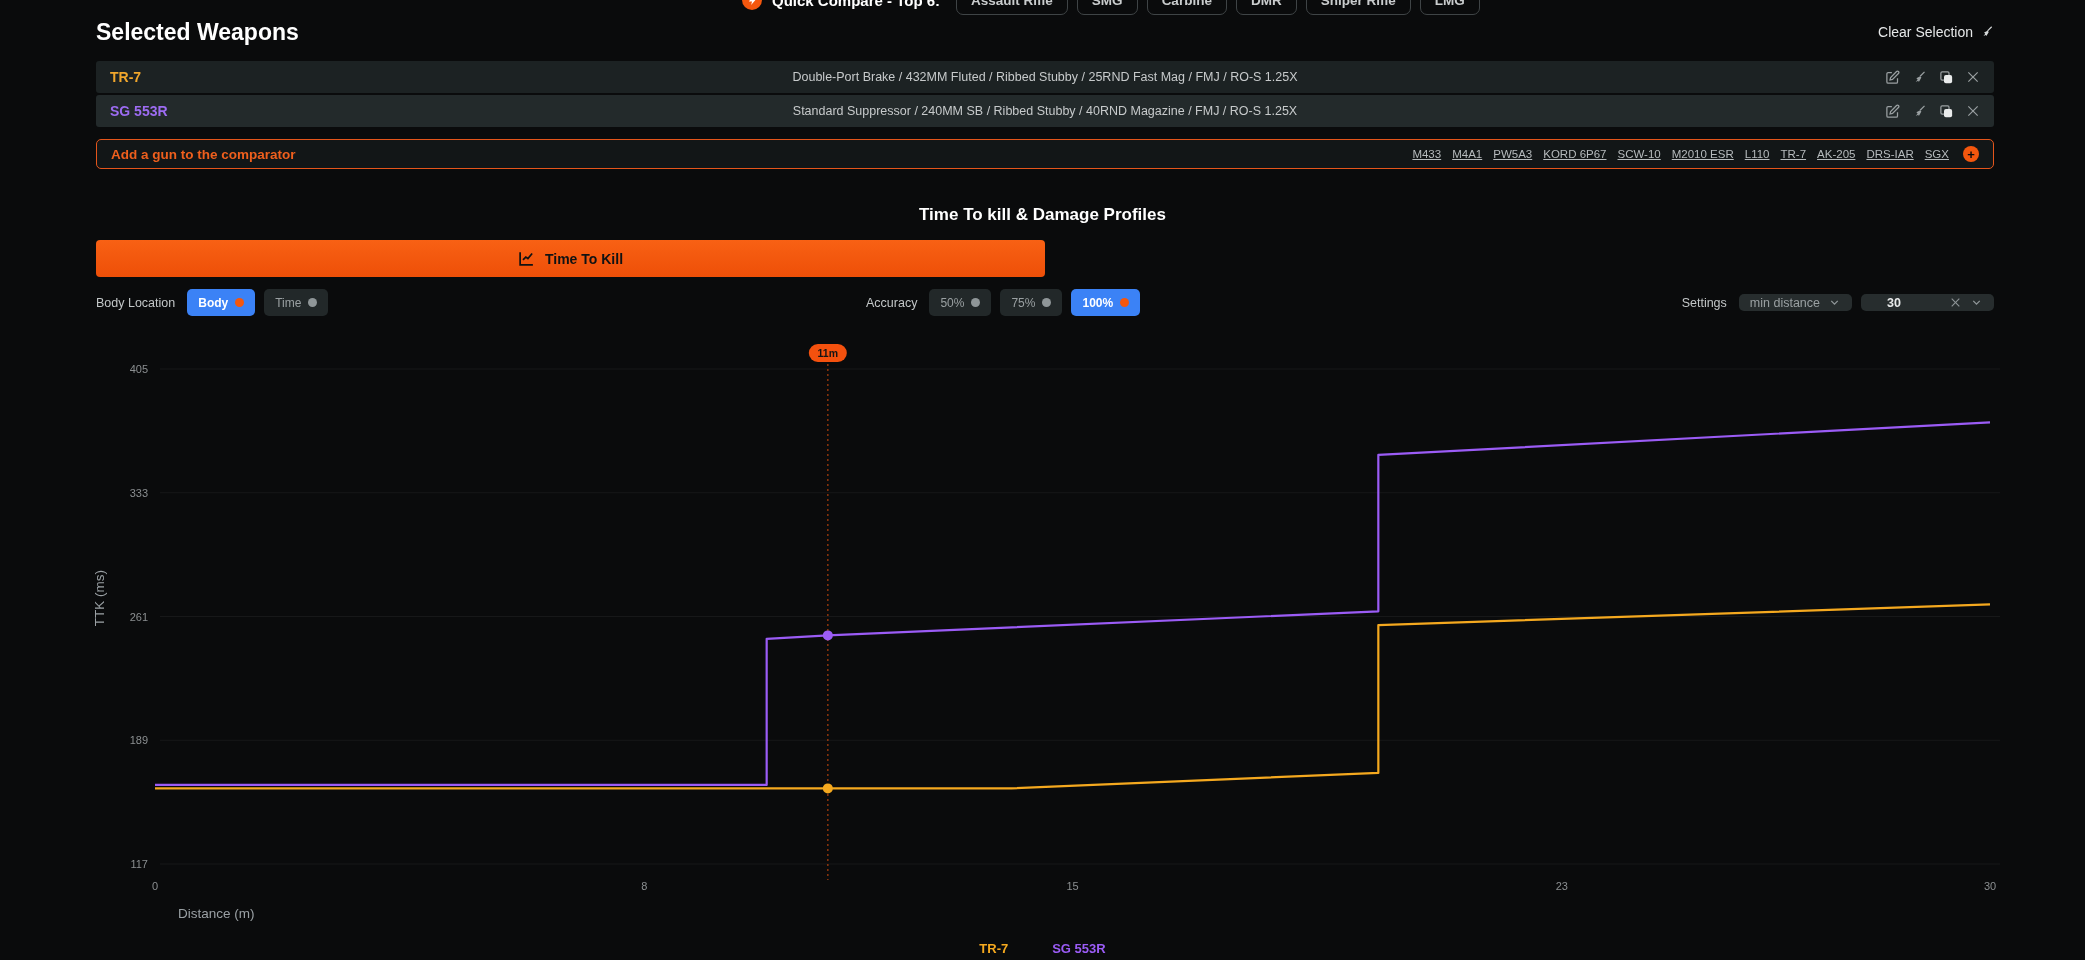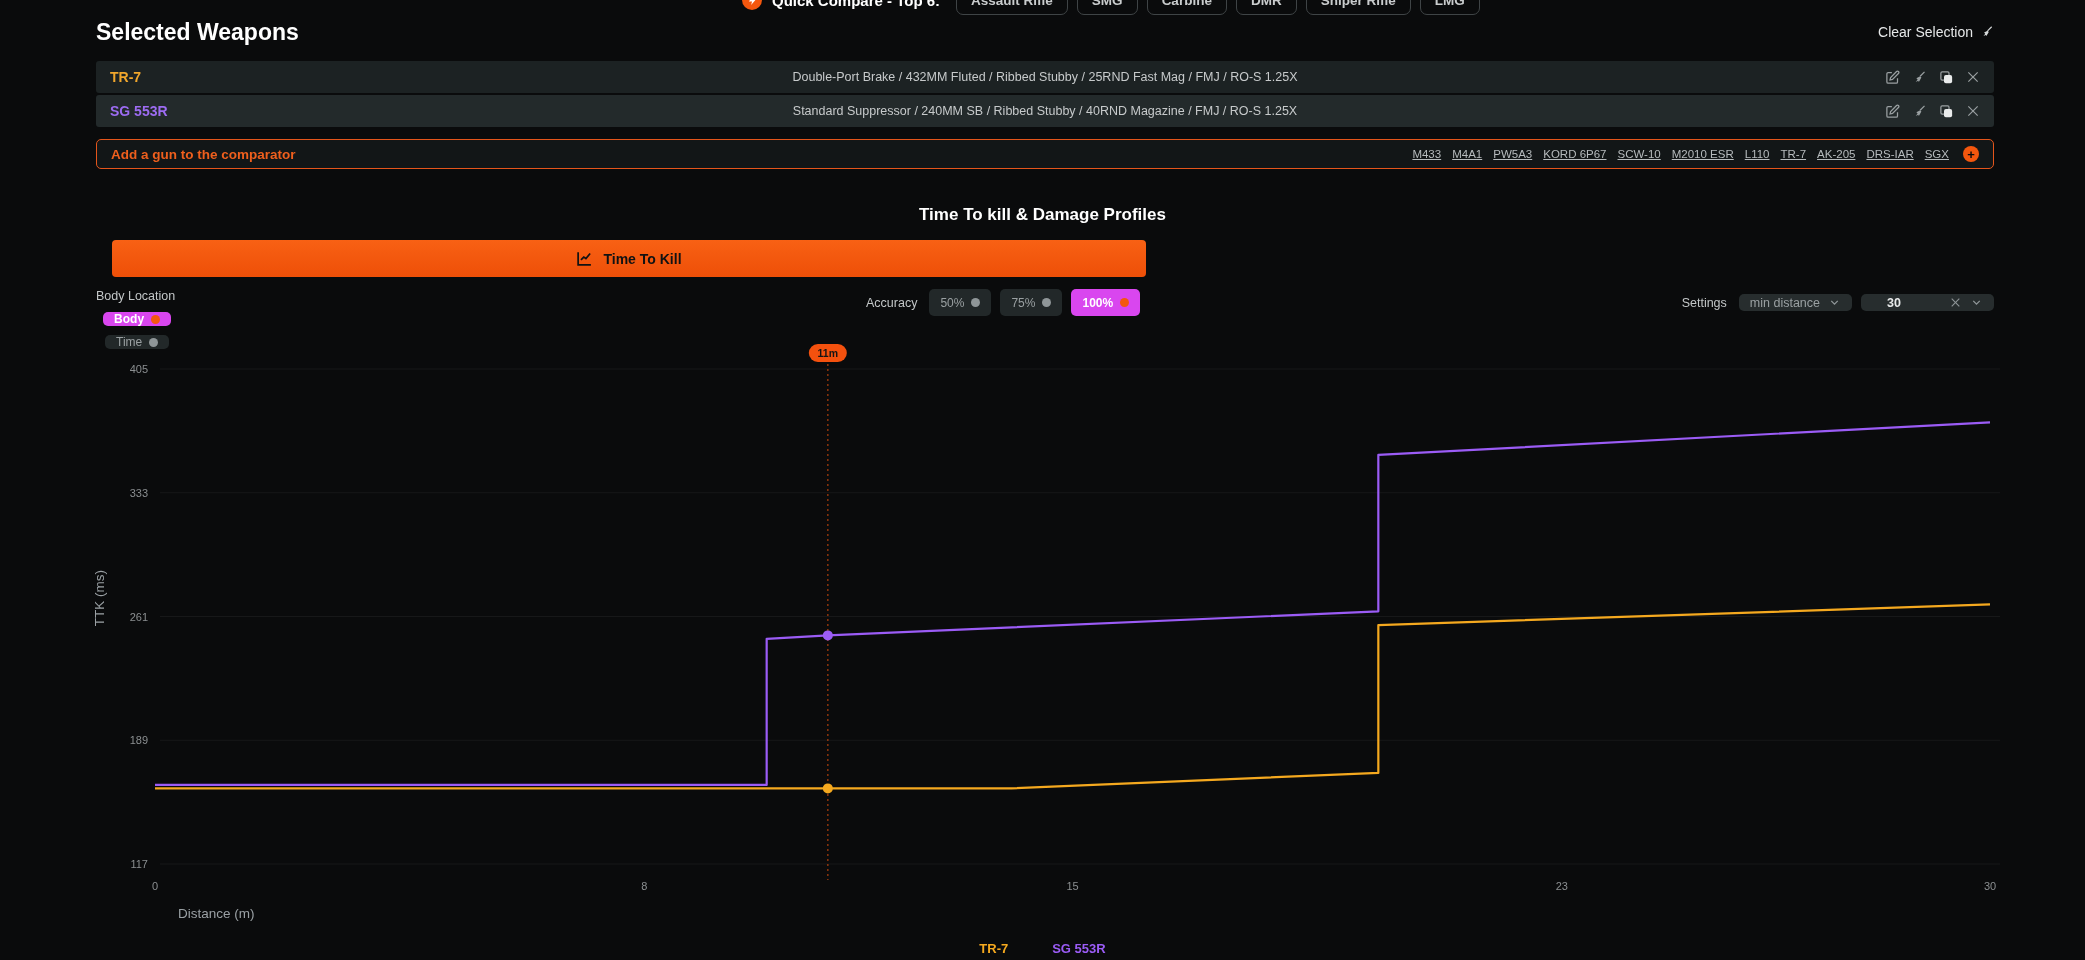--- a/index.html
+++ b/index.html
@@ -40,31 +40,31 @@
   .add-label { color:#ef5f1d; font-size:13.5px; font-weight:600; }
   .gun-links { margin-left:auto; display:flex; align-items:center; gap:11px; }
   .gun-link { color:#b6bbbd; font-size:11.5px; text-decoration:underline; cursor:pointer; white-space:nowrap; }
   .add-plus { width:16px; height:16px; border-radius:50%; background:#f4570e; color:#0b0b0c; font-size:13px; font-weight:bold;
               display:flex; align-items:center; justify-content:center; margin-left:14px; cursor:pointer; line-height:1; }
 
   
   .section-title { position:absolute; left:0; top:205px; width:100%; text-align:center; font-size:17px; font-weight:bold; color:#fff; }
   .tab { position:absolute; top:240px; height:37px; border-radius:4px; display:flex; align-items:center; justify-content:center; gap:10px;
          font-size:14px; font-weight:bold; cursor:pointer; }
-  .tab-ttk { left:112px; width:1034px; background:linear-gradient(180deg,#f86114,#ee4f08); color:#101213; }
+  .tab-ttk { left:96px; width:949px; background:linear-gradient(180deg,#f86114,#ee4f08); color:#101213; }
   .tab-dmg { left:1052px; width:942px; background:#1b2021; color:#8e9496; }
 
   
   .fgroup { position:absolute; top:289px; height:27px; display:flex; align-items:center; gap:9px; }
-  .fg-left { left:96px;flex-direction:column; }
+  .fg-left { left:96px; }
   .fg-mid { left:866px; }
   .fg-right { right:91px; }
   .flabel { color:#c3c7c8; font-size:12.5px; white-space:nowrap; margin-right:3px; }
   .chip { height:27px; border-radius:5px; display:flex; align-items:center; gap:7px; padding:0 11px; font-size:12px; cursor:pointer; }
-  .chip.on { background:#d946ef; color:#ffffff; font-weight:bold; }
+  .chip.on { background:#3b82f6; color:#ffffff; font-weight:bold; }
   .chip.off { background:#222829; color:#9aa0a2; }
   .dot { width:9px; height:9px; border-radius:50%; }
   .dot.on { background:#f4570e; }
   .dot.off { background:#8f9698; }
   .select { height:17px; background:#272d2e; border-radius:5px; display:flex; align-items:center; gap:8px; padding:0 11px;
             color:#9aa0a2; font-size:12.5px; cursor:pointer; }
   .select .val { white-space:nowrap; }
   .select.num { width:133px; color:#e8eaea; padding-left:26px; }
   .select.num .val { font-weight:600; }
   .select .spacer { flex:1; }

